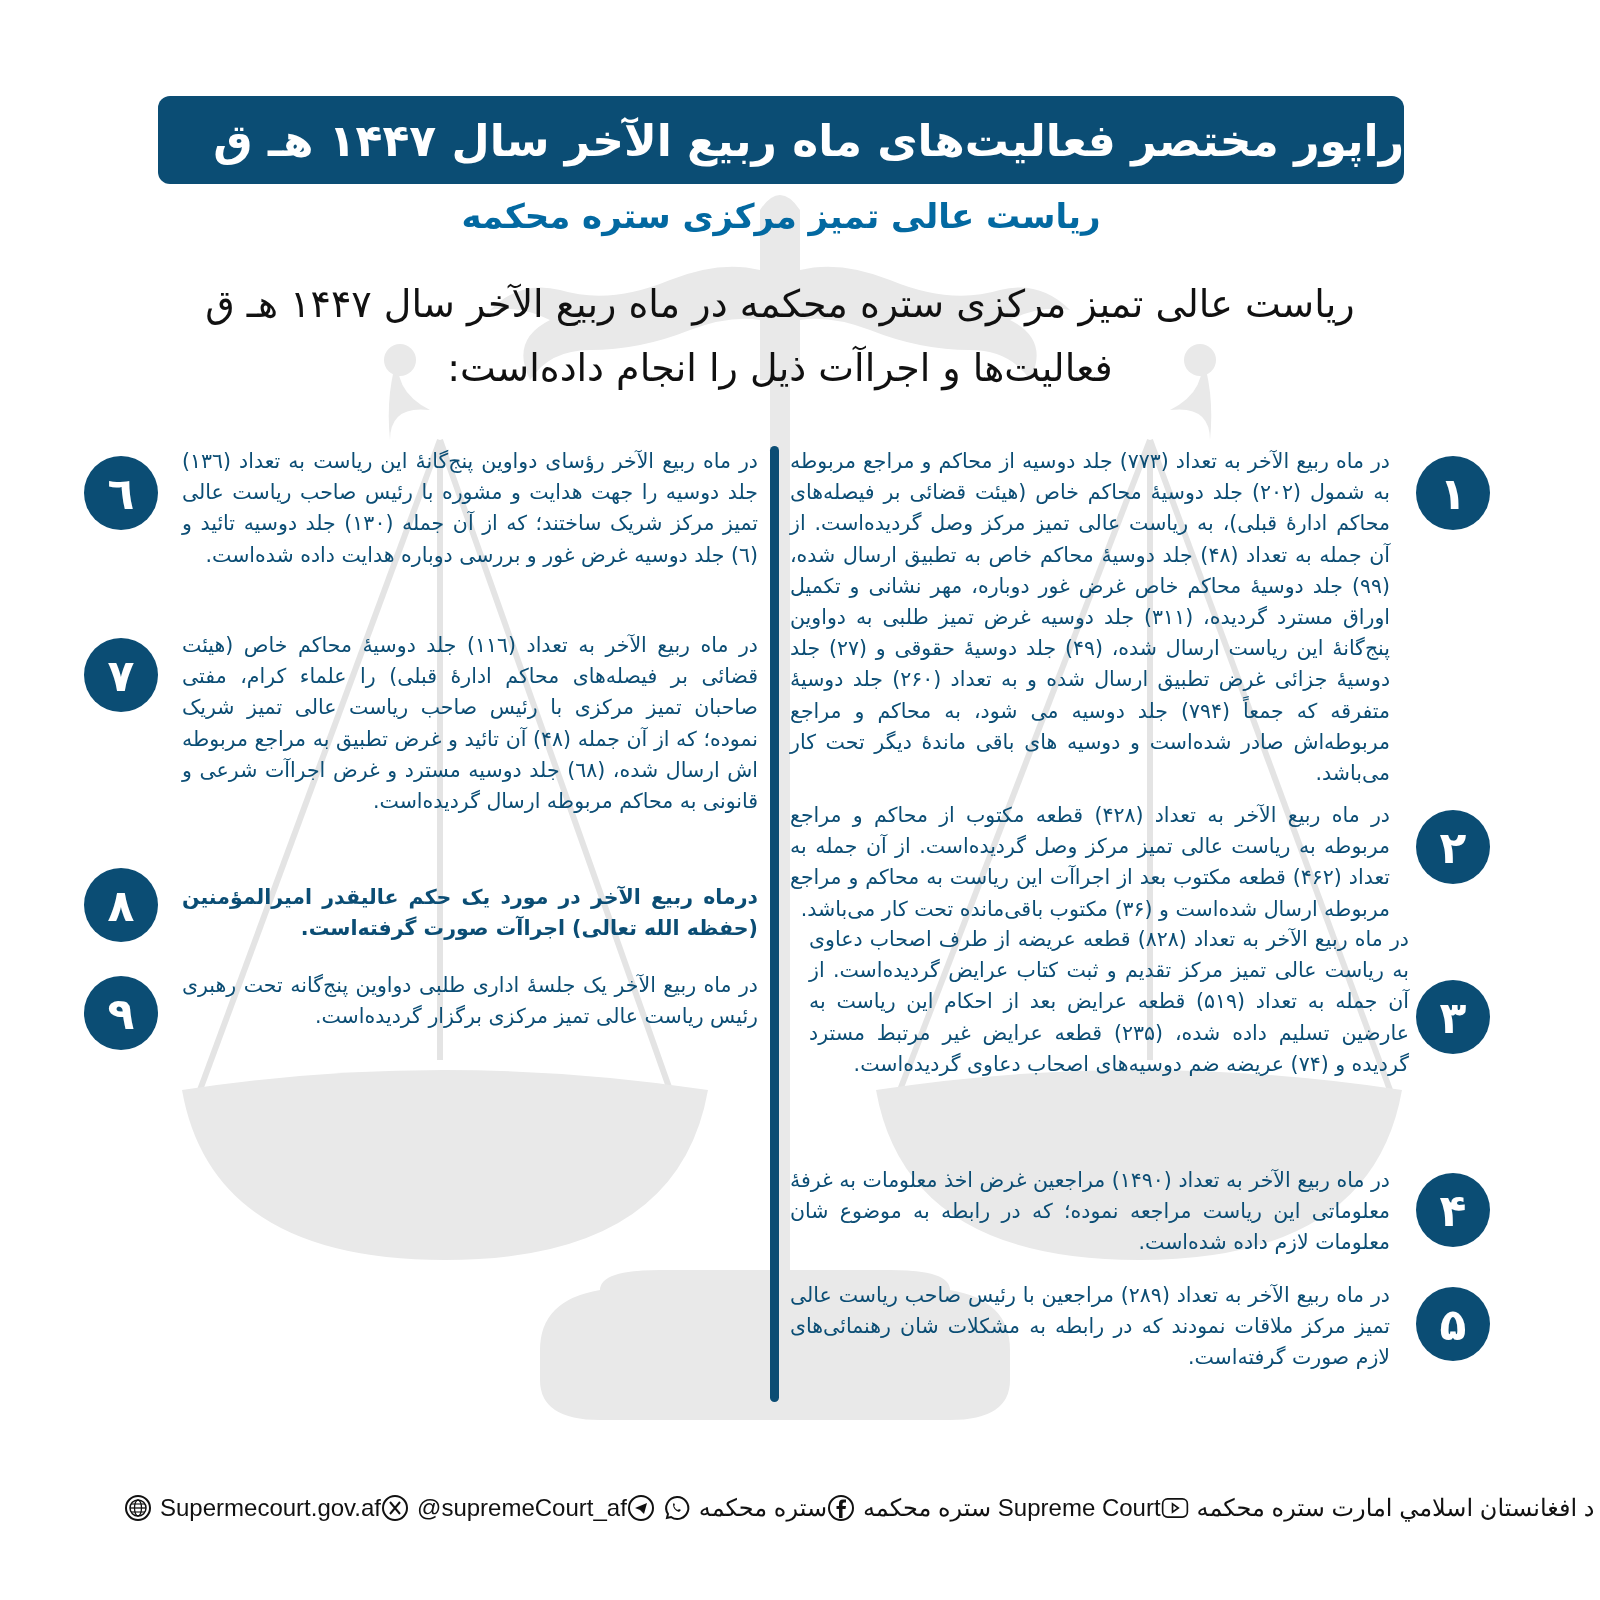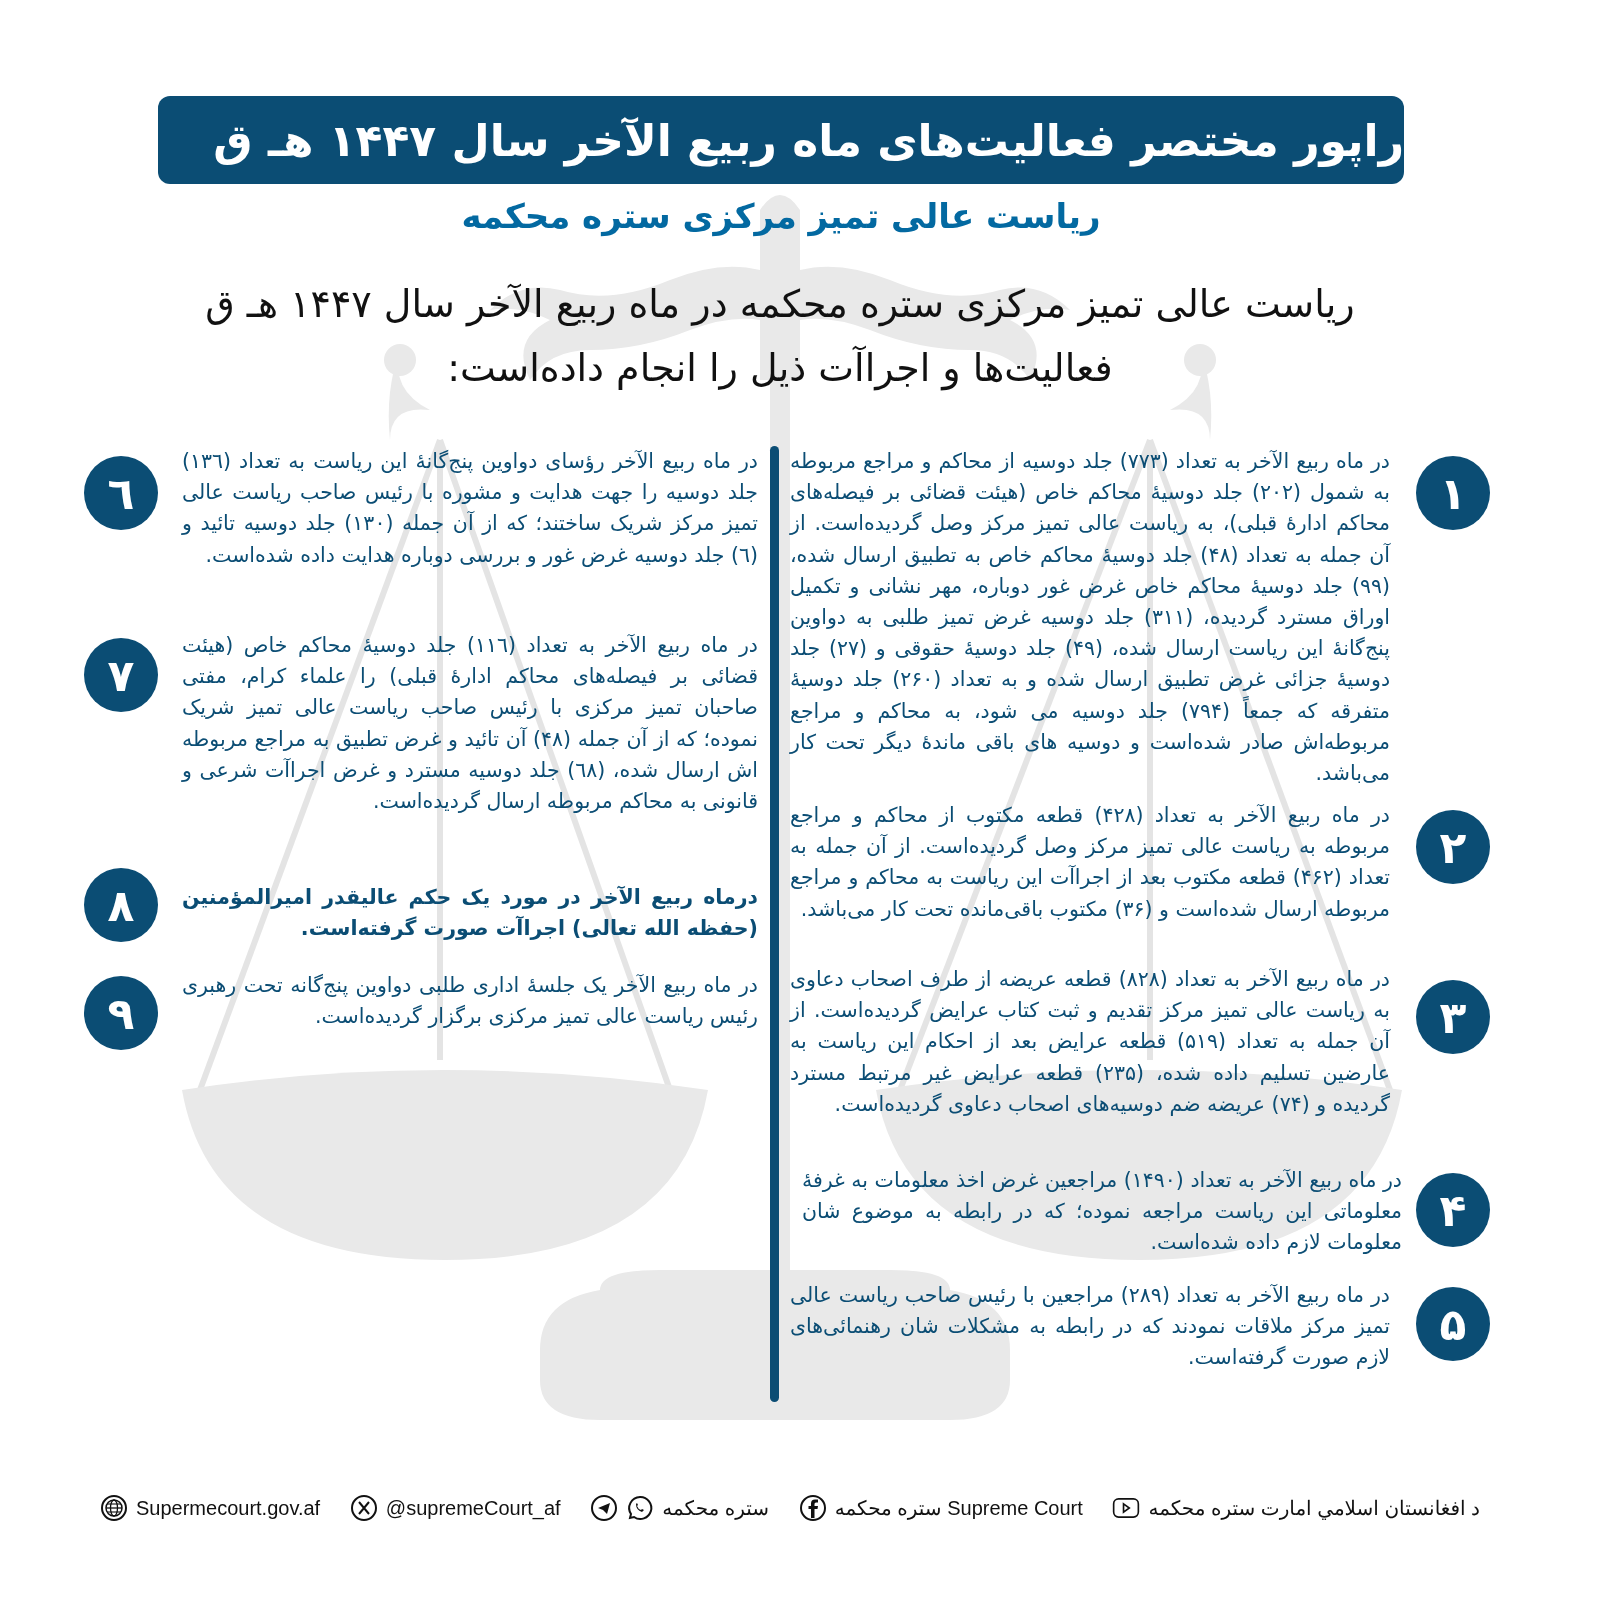--- a/index.html
+++ b/index.html
@@ -27,23 +27,23 @@
           color:#0b4d74; text-align:justify; text-align-last:right; }
   .item.right { left:790px; width:600px; }
   .item.left { left:182px; width:576px; }
 
   .num { position:absolute; width:74px; height:74px; border-radius:50%;
          background:#0b4d74; color:#ffffff; display:flex; align-items:center;
          justify-content:center; font-size:44px; font-weight:bold; }
   .num.right { left:1416px; }
   .num.left { left:84px; }
 
-  .footer { position:absolute; left:100px; top:1490px; width:1380px; height:36px;
+  .footer { position:absolute; left:124px; top:1490px; width:1380px; height:36px;
             display:flex; justify-content:space-between;
-            font-family:"Liberation Sans", sans-serif; font-size:20px; color:#111111; }
+            font-family:"Liberation Sans", sans-serif; font-size:24px; color:#111111; }
   .f-group { display:flex; align-items:center; gap:8px; }
   .f-icon { width:28px; height:28px; display:inline-flex; align-items:center; justify-content:center; }
   .f-text { white-space:nowrap; }
   .rtl { direction:rtl; }
 </style>
 </head>
 <body>
 
 <svg class="wm" width="1600" height="1600" style="left:0;top:0;">
 
@@ -83,24 +83,24 @@
 
 <div class="divider"></div>
 
 <div class="num right" style="top:456px;">۱</div>
 <div class="item right" style="top:446px;">در ماه ربیع الآخر به تعداد (۷۷۳) جلد دوسیه از محاکم و مراجع مربوطه به شمول (۲۰۲) جلد دوسیهٔ محاکم خاص (هیئت قضائی بر فیصله‌های محاکم ادارهٔ قبلی)، به ریاست عالی تمیز مرکز وصل گردیده‌است. از آن جمله به تعداد (۴۸) جلد دوسیهٔ محاکم خاص به تطبیق ارسال شده، (۹۹) جلد دوسیهٔ محاکم خاص غرض غور دوباره، مهر نشانی و تکمیل اوراق مسترد گردیده، (۳۱۱) جلد دوسیه غرض تمیز طلبی به دواوین پنج‌گانهٔ این ریاست ارسال شده، (۴۹) جلد دوسیهٔ حقوقی و (۲۷) جلد دوسیهٔ جزائی غرض تطبیق ارسال شده و به تعداد (۲۶۰) جلد دوسیهٔ متفرقه که جمعاً (۷۹۴) جلد دوسیه می شود، به محاکم و مراجع مربوطه‌اش صادر شده‌است و دوسیه های باقی ماندهٔ دیگر تحت کار می‌باشد.</div>
 
 <div class="num right" style="top:810px;">۲</div>
 <div class="item right" style="top:800px;">در ماه ربیع الآخر به تعداد (۴۲۸) قطعه مکتوب از محاکم و مراجع مربوطه به ریاست عالی تمیز مرکز وصل گردیده‌است. از آن جمله به تعداد (۴۶۲) قطعه مکتوب بعد از اجراآت این ریاست به محاکم و مراجع مربوطه ارسال شده‌است و (۳۶) مکتوب باقی‌مانده تحت کار می‌باشد.</div>
 
 <div class="num right" style="top:980px;">۳</div>
-<div class="item right" style="top:964px;">در ماه ربیع الآخر به تعداد (۸۲۸) قطعه عریضه از طرف اصحاب دعاوی به ریاست عالی تمیز مرکز تقدیم و ثبت کتاب عرایض گردیده‌است. از آن جمله به تعداد (۵۱۹) قطعه عرایض بعد از احکام این ریاست به عارضین تسلیم داده شده، (۲۳۵) قطعه عرایض غیر مرتبط مسترد گردیده و (۷۴) عریضه ضم دوسیه‌های اصحاب دعاوی گردیده‌است.</div>
+<div class="item right" style="top:924px;margin-left:19px;">در ماه ربیع الآخر به تعداد (۸۲۸) قطعه عریضه از طرف اصحاب دعاوی به ریاست عالی تمیز مرکز تقدیم و ثبت کتاب عرایض گردیده‌است. از آن جمله به تعداد (۵۱۹) قطعه عرایض بعد از احکام این ریاست به عارضین تسلیم داده شده، (۲۳۵) قطعه عرایض غیر مرتبط مسترد گردیده و (۷۴) عریضه ضم دوسیه‌های اصحاب دعاوی گردیده‌است.</div>
 
 <div class="num right" style="top:1173px;">۴</div>
-<div class="item right" style="top:1165px;margin-left:12px;">در ماه ربیع الآخر به تعداد (۱۴۹۰) مراجعین غرض اخذ معلومات به غرفهٔ معلوماتی این ریاست مراجعه نموده؛ که در رابطه به موضوع شان معلومات لازم داده شده‌است.</div>
+<div class="item right" style="top:1165px;">در ماه ربیع الآخر به تعداد (۱۴۹۰) مراجعین غرض اخذ معلومات به غرفهٔ معلوماتی این ریاست مراجعه نموده؛ که در رابطه به موضوع شان معلومات لازم داده شده‌است.</div>
 
 <div class="num right" style="top:1287px;">۵</div>
 <div class="item right" style="top:1280px;">در ماه ربیع الآخر به تعداد (۲۸۹) مراجعین با رئیس صاحب ریاست عالی تمیز مرکز ملاقات نمودند که در رابطه به مشکلات شان رهنمائی‌های لازم صورت گرفته‌است.</div>
 
 <div class="num left" style="top:456px;">٦</div>
 <div class="item left" style="top:446px;">در ماه ربیع الآخر رؤسای دواوین پنج‌گانهٔ این ریاست به تعداد (۱۳٦) جلد دوسیه را جهت هدایت و مشوره با رئیس صاحب ریاست عالی تمیز مرکز شریک ساختند؛ که از آن جمله (۱۳۰) جلد دوسیه تائید و (٦) جلد دوسیه غرض غور و بررسی دوباره هدایت داده شده‌است.</div>
 
 <div class="num left" style="top:638px;">۷</div>
 <div class="item left" style="top:630px;">در ماه ربیع الآخر به تعداد (۱۱٦) جلد دوسیهٔ محاکم خاص (هیئت قضائی بر فیصله‌های محاکم ادارهٔ قبلی) را علماء کرام، مفتی صاحبان تمیز مرکزی با رئیس صاحب ریاست عالی تمیز شریک نموده؛ که از آن جمله (۴۸) آن تائید و غرض تطبیق به مراجع مربوطه اش ارسال شده، (٦۸) جلد دوسیه مسترد و غرض اجراآت شرعی و قانونی به محاکم مربوطه ارسال گردیده‌است.</div>
 

